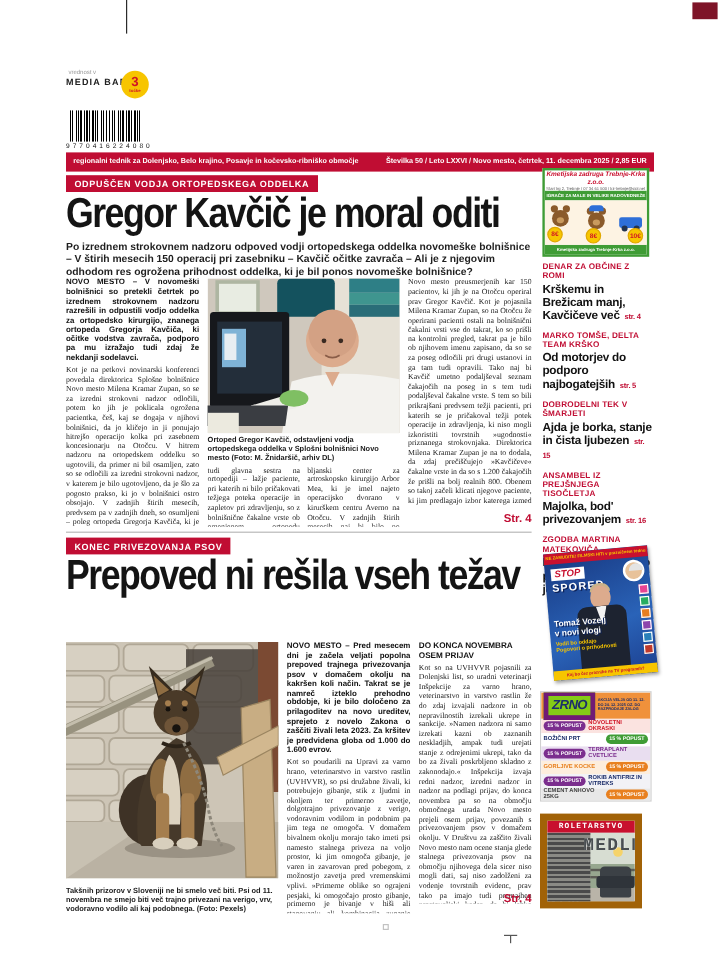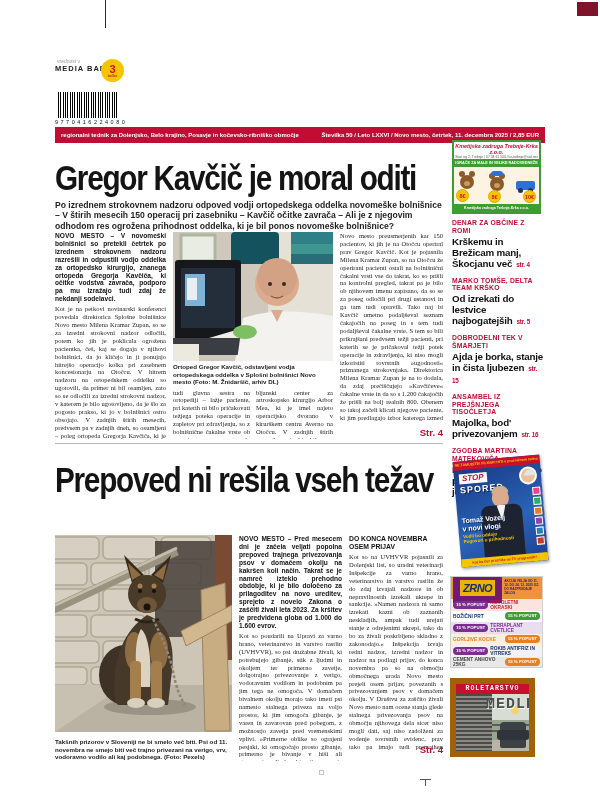--- a/index.html
+++ b/index.html
@@ -104,21 +104,21 @@
   .stopad .s-man-body { position:absolute; left:24px; top:47px; width:41px; height:52px; border-radius:8px 8px 0 0; background:#1d2330; }
   .stopad .s-man-shirt { position:absolute; left:40px; top:47px; width:9px; height:16px; background:#f2f2f2; clip-path:polygon(0 0,100% 0,50% 100%); }
   .stopad .sq { position:absolute; right:2px; width:8px; height:8px; border:1px solid #fff; }
   .stopad .s-name { position:absolute; left:4px; top:56px; color:#fff; font-weight:bold; font-size:7px; line-height:7.8px; text-shadow:1px 1px 0 #0d2257; }
   .stopad .s-sub { position:absolute; left:4px; top:73px; color:#f7c500; font-weight:bold; font-size:4.6px; line-height:5.4px; }
   .stopad .s-bot { position:absolute; left:0; bottom:0; width:100%; background:#f7c500; color:#c8102e; font-size:3.6px; font-weight:bold; text-align:center; line-height:8px; height:8px; }
 
   
   .zrnoad { position:absolute; left:450px; top:576px; width:93px; height:92px; border:1px solid #d0d0d0; overflow:hidden; }
   .zrnoad .z-head { height:22px; background:#f0913b; display:flex; align-items:center; padding:0 2px; gap:2px; }
-  .zrnoad .z-logo { background:#eab308; border:7px solid #701a75; color:#1c2e6b; font-weight:bold; font-style:italic;
+  .zrnoad .z-logo { background:#84cc16; border:4px solid #701a75; color:#1c2e6b; font-weight:bold; font-style:italic;
                     font-size:11px; padding:0 3px; line-height:16px; letter-spacing:-0.5px; }
   .zrnoad .z-note { font-size:3.2px; line-height:3.8px; color:#1c2e6b; font-weight:bold; }
   .zrow { height:11.5px; display:flex; align-items:center; gap:2px; padding:0 2px; font-weight:bold; }
   .zrow .badge { border-radius:5px; color:#fff; font-size:4.4px; line-height:8px; padding:0 3px; white-space:nowrap; }
   .zrow .ztxt { font-size:4.8px; line-height:5.2px; }
   .zrow.right { justify-content:space-between; }
   .bg-purple { background:#7b2e8e; } .bg-green { background:#3f9c35; } .bg-orange { background:#e8801f; }
   .r1 { background:#fbe3e0; } .r1 .ztxt { color:#d11a2a; }
   .r2 { background:#ffffff; } .r2 .ztxt { color:#1c2e6b; }
   .r3 { background:#e9def0; } .r3 .ztxt { color:#7b2e8e; }
@@ -159,20 +159,21 @@
   </div>
   <div class="barcode">
     <div class="bars"></div>
     <div class="digits">9770416224080</div>
   </div>
   <div class="edition-banner">
     <span>regionalni tednik za Dolenjsko, Belo krajino, Posavje in kočevsko-ribniško območje</span>
     <span>Številka 50 / Leto LXXVI / Novo mesto, četrtek, 11. decembra 2025 / 2,85 EUR</span>
   </div>
 
+  <div class="kicker" style="left:55px; top:146px;">ODPUŠČEN VODJA ORTOPEDSKEGA ODDELKA</div>
   <div class="headline" style="left:55px; top:158px;">Gregor Kavčič je moral oditi</div>
   <div class="standfirst" style="left:55px; top:200px;">Po izrednem strokovnem nadzoru odpoved vodji ortopedskega oddelka novomeške bolnišnice – V štirih mesecih 150 operacij pri zasebniku – Kavčič očitke zavrača – Ali je z njegovim odhodom res ogrožena prihodnost oddelka, ki je bil ponos novomeške bolnišnice?</div>
 
   <div class="art1-cols">
     <div class="a1c1">
       <div class="leadtext">NOVO MESTO – V novomeški bolnišnici so pretekli četrtek po izrednem strokovnem nadzoru razrešili in odpustili vodjo oddelka za ortopedsko kirurgijo, znanega ortopeda Gregorja Kavčiča, ki očitke vodstva zavrača, podporo pa mu izražajo tudi zdaj že nekdanji sodelavci.</div>
       <div class="bodytext">Kot je na petkovi novinarski konferenci povedala direktorica Splošne bolnišnice Novo mesto Milena Kramar Zupan, so se za izredni strokovni nadzor odločili, potem ko jih je poklicala ogrožena pacientka, češ, kaj se dogaja v njihovi bolnišnici, da jo kličejo in ji ponujajo hitrejšo operacijo kolka pri zasebnem koncesionarju na Otočcu. V hitrem nadzoru na ortopedskem oddelku so ugotovili, da primer ni bil osamljen, zato so se odločili za izredni strokovni nadzor, v katerem je bilo ugotovljeno, da je šlo za pogosto prakso, ki jo v bolnišnici ostro obsojajo. V zadnjih štirih mesecih, predvsem pa v zadnjih dneh, so osumljeni – poleg ortopeda Gregorja Kavčiča, ki je že pred novinarsko konferenco prejel izredno odpoved pogodbe o delu, naj bi bila v to vpletena</div>
     </div>
     <div class="a1mid">
 
@@ -207,20 +208,21 @@
         <div class="minicol bodytext">bljanski center za artroskopsko kirurgijo Arbor Mea, ki je imel najeto operacijsko dvorano v kirurškem centru Averno na Otočcu. V zadnjih štirih mesecih naj bi bilo po besedah direktorice Splošne bolnišnice</div>
       </div>
     </div>
     <div class="a1c3">
       <div class="bodytext">Novo mesto preusmerjenih kar 150 pacientov, ki jih je na Otočcu operiral prav Gregor Kavčič. Kot je pojasnila Milena Kramar Zupan, so na Otočcu že operirani pacienti ostali na bolnišnični čakalni vrsti vse do takrat, ko so prišli na kontrolni pregled, takrat pa je bilo ob njihovem imenu zapisano, da so se za poseg odločili pri drugi ustanovi in ga tam tudi opravili. Tako naj bi Kavčič umetno podaljševal seznam čakajočih na poseg in s tem tudi podaljševal čakalne vrste. S tem so bili prikrajšani predvsem težji pacienti, pri katerih se je pričakoval težji potek operacije in zdravljenja, ki niso mogli izkoristiti tovrstnih »ugodnosti« priznanega strokovnjaka. Direktorica Milena Kramar Zupan je na to dodala, da zdaj prečiščujejo »Kavčičeve« čakalne vrste in da so s 1.200 čakajočih že prišli na bolj realnih 800. Obenem so takoj začeli klicati njegove paciente, ki jim predlagajo izbor katerega izmed preostalih šestih specialistov ortopedije v Splošni bolnišnici Novo mesto, kjer so poleg njih zaposleni še štirje specializanti.</div>
       <div class="pageref">Str. 4</div>
     </div>
   </div>
   <div class="divider1"></div>
 
+  <div class="kicker" style="left:55px; top:448px;">KONEC PRIVEZOVANJA PSOV</div>
   <div class="headline" style="left:55px; top:460px;">Prepoved ni rešila vseh težav</div>
 
   <div class="art2-row">
     <div class="dogblock">
       
       <svg width="177" height="197" viewBox="0 0 177 197">
         <rect x="0" y="0" width="177" height="197" fill="#cdc5b6"></rect>
         <g fill="#d7d0c2" stroke="#b0a796" stroke-width="1.5">
           <rect x="-6" y="2" width="50" height="22" rx="5"></rect>
             <rect x="48" y="2" width="54" height="22" rx="5"></rect>
@@ -299,25 +301,25 @@
       <div class="price" style="left:2px; top:22px;">8€</div>
       <div class="price" style="left:34px; top:23px;">8€</div>
       <div class="price" style="left:69px; top:23px;">10€</div>
     </div>
     <div class="t-foot">Kmetijska zadruga Trebnje-Krka z.o.o.</div>
   </div>
 
   <div class="briefs">
     <div class="brief">
       <div class="blabel">DENAR ZA OBČINE Z ROMI</div>
-      <div class="btitle"><span>Krškemu in Brežicam manj, Škocjanu več</span><span class="bpage">str. 4</span></div>
+      <div class="btitle"><span>Krškemu in Brežicam manj, Kavčičeve več</span><span class="bpage">str. 4</span></div>
     </div>
     <div class="brief">
       <div class="blabel">MARKO TOMŠE, DELTA TEAM KRŠKO</div>
-      <div class="btitle"><span>Od izrekati do lestvice najbogatejših</span><span class="bpage">str. 5</span></div>
+      <div class="btitle"><span>Od motorjev do podporo najbogatejših</span><span class="bpage">str. 5</span></div>
     </div>
     <div class="brief">
       <div class="blabel">DOBRODELNI TEK V ŠMARJETI</div>
       <div class="btitle"><span>Ajda je borka, stanje in čista ljubezen</span><span class="bpage">str. 15</span></div>
     </div>
     <div class="brief">
       <div class="blabel">ANSAMBEL IZ PREJŠNJEGA TISOČLETJA</div>
       <div class="btitle"><span>Majolka, bod' privezovanjem</span><span class="bpage">str. 16</span></div>
     </div>
     <div class="brief">

